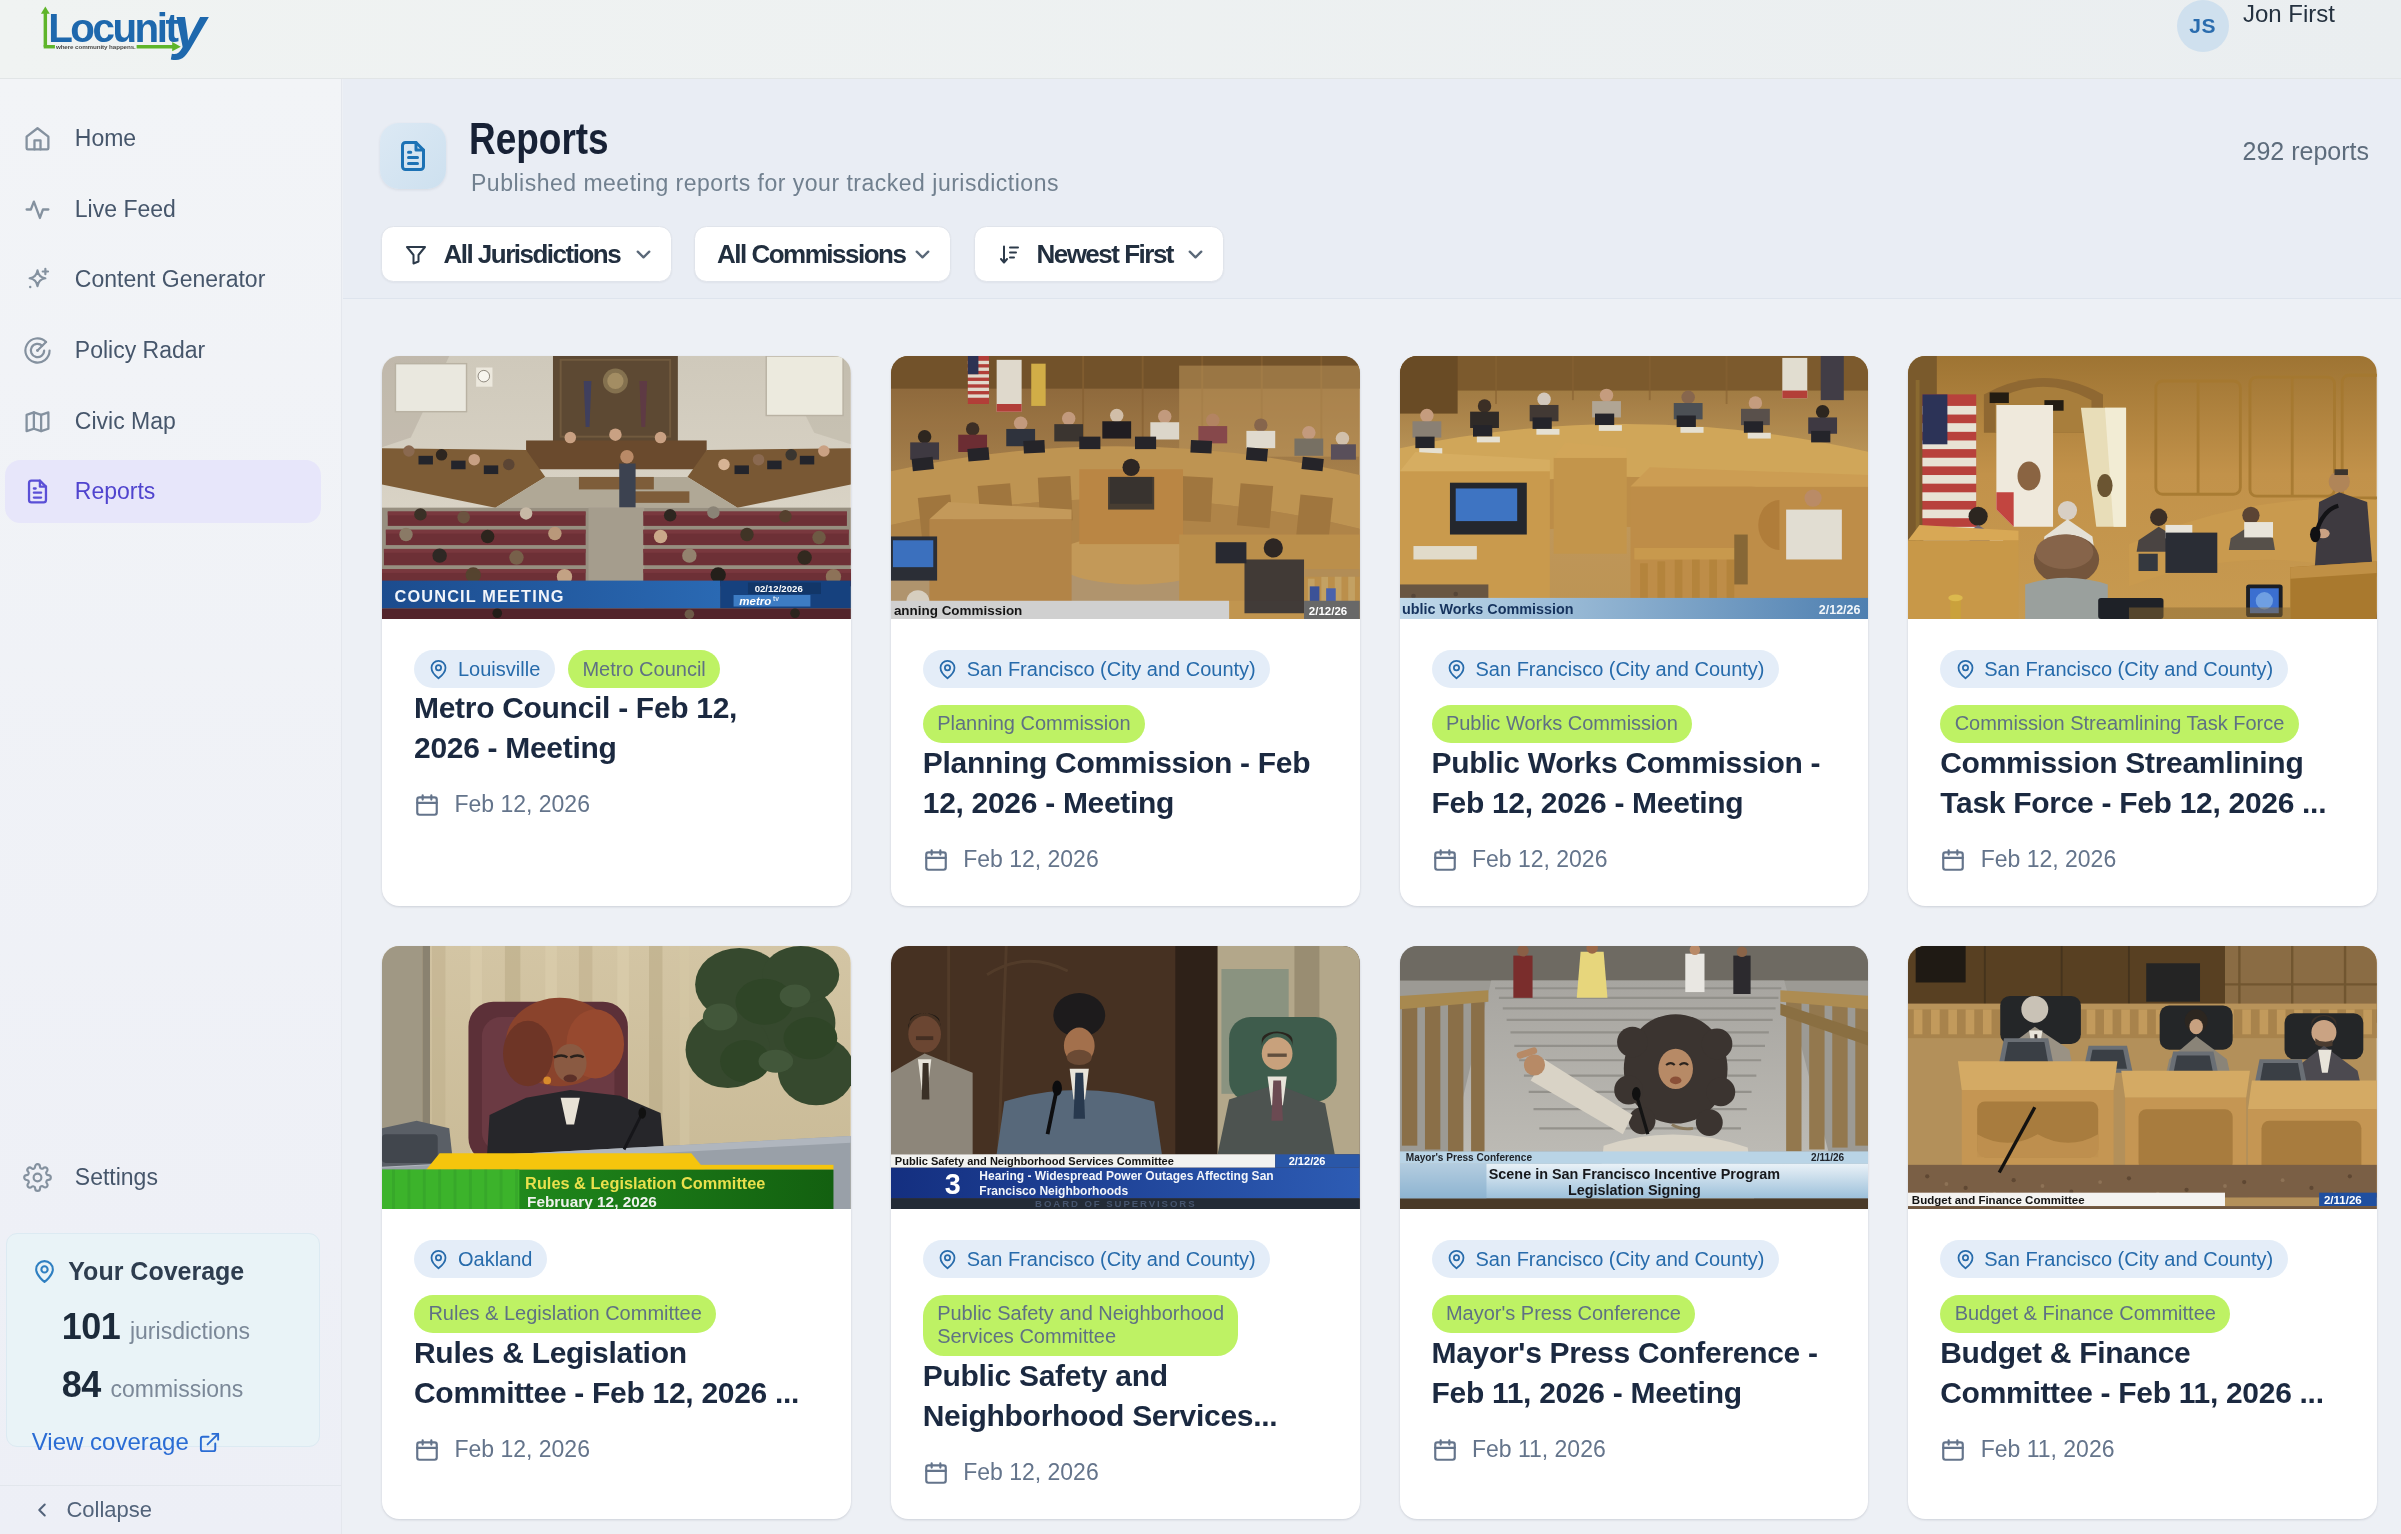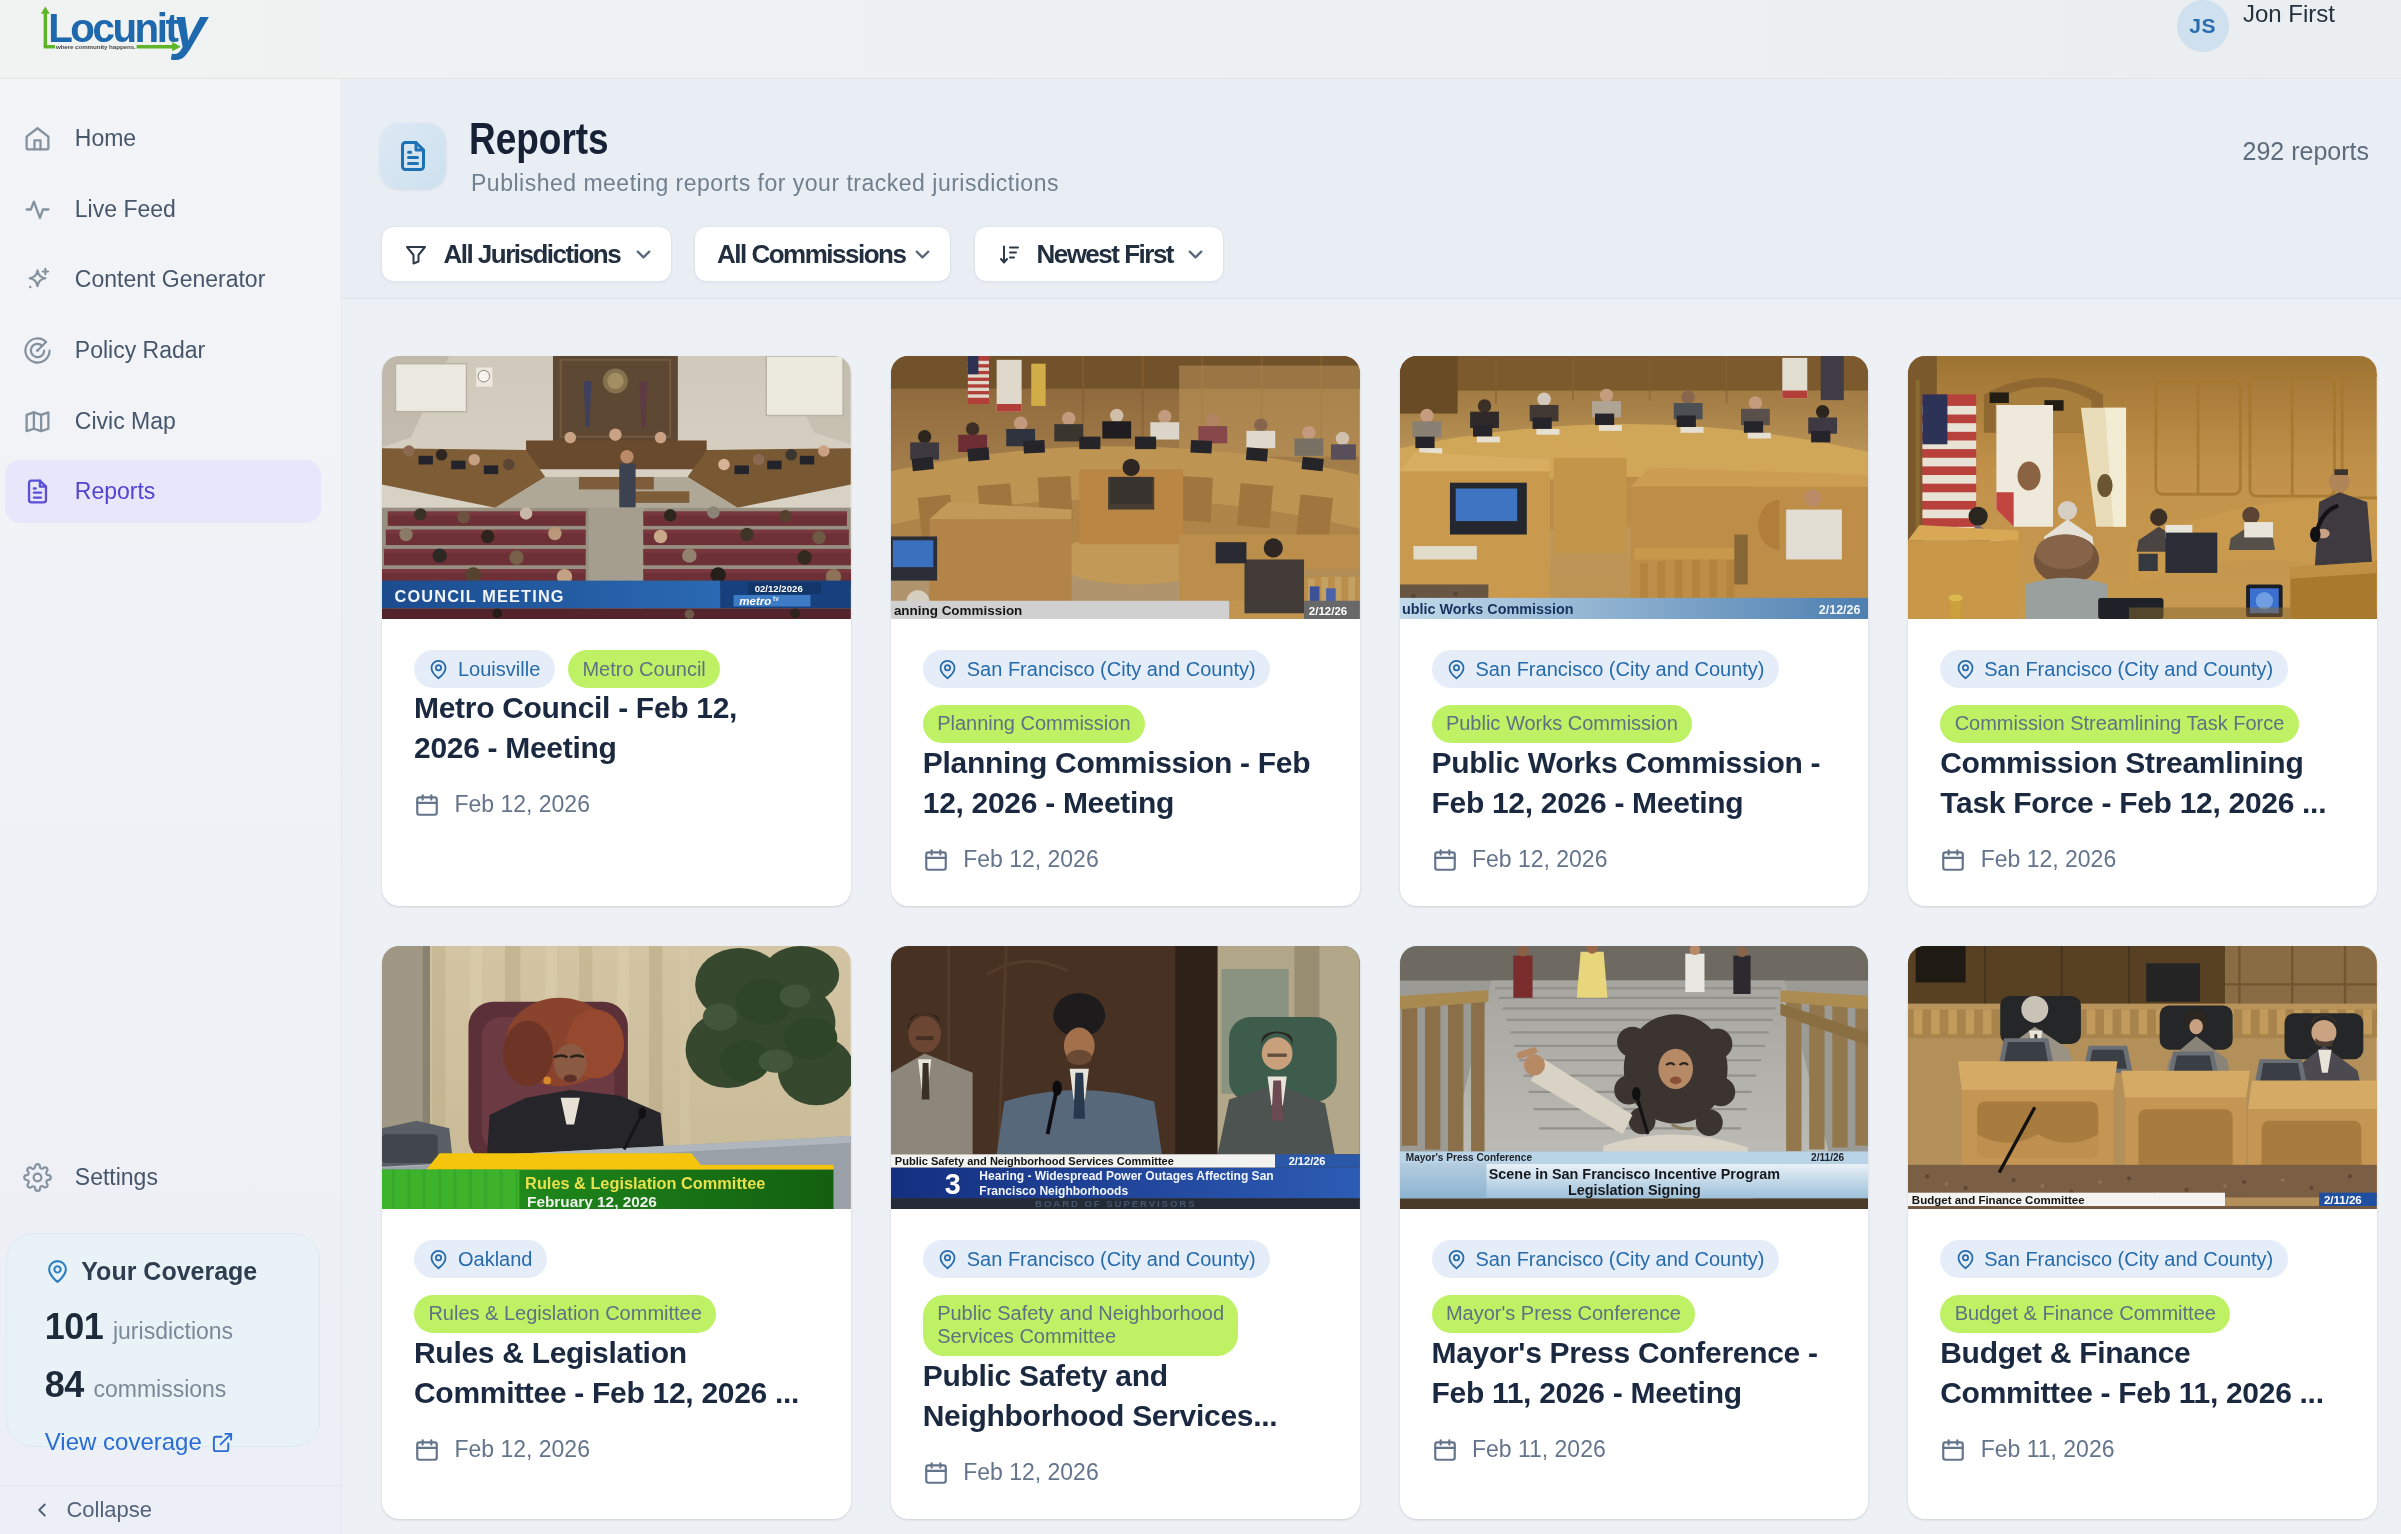--- a/index.html
+++ b/index.html
@@ -10,25 +10,25 @@
 .avatar { width:52px; height:52px; border-radius:50%; background:#cfe0ee; color:#2a6cae; font-size:21px; font-weight:700; display:flex; align-items:center; justify-content:center; letter-spacing:0.5px; }
 .username { font-size:24px; font-weight:500; color:#24313f; }
 
 .sidebar { position:absolute; top:79px; left:0; bottom:0; width:342px; background:linear-gradient(180deg,#f2f4f7,#edeff6); border-right:1px solid #e4e7ed; z-index:30; }
 .nav { padding:28px 20px 0 4.8px; }
 .nav-item { height:63px; border-radius:15.4px; display:flex; align-items:center; padding-left:18px; color:#46566b; font-size:23px; font-weight:500; margin-bottom:7.7px; }
 .nav-item svg { width:29px; height:29px; margin-right:23px; color:#84919f; flex:none; }
 .nav-item.active { background:#e7e6fa; color:#5044ce; }
 .nav-item.active svg { color:#5a4fd6; }
 .settings { position:absolute; top:1067px; left:4.8px; width:317px; }
-.coverage { position:absolute; top:1154px; left:5.8px; width:314px; height:214px; background:#e9f3f7; border:1px solid #dceaf2; border-radius:28px; padding:23px 38px; }
+.coverage { position:absolute; top:1154px; left:5.8px; width:314px; height:214px; background:#e9f3f7; border:1px solid #dceaf2; border-radius:11px; padding:23px 25px; }
 .cov-head { display:flex; align-items:center; gap:11.5px; color:#2e3d4f; font-size:25px; font-weight:700; }
 .cov-head svg { width:25px; height:25px; color:#2f7fc1; }
 .cov-line { margin-top:20px; font-size:23px; color:#7b8898; }
-.cov-line b { font-size:36px; color:#1c2a3a; font-weight:700; margin-right:9.6px; letter-spacing:-0.5px; }
+.cov-line b { font-size:36px; color:#1c2a3a; font-weight:700; margin-right:9.6px; letter-spacing:-0.5px;margin-left:30px; }
 .cov-link { margin-top:22px; font-size:24px; color:#2a6cd4; font-weight:500; display:flex; align-items:center; gap:9.6px; }
 .cov-link svg { width:23px; height:23px; }
 .collapse-zone { position:absolute; bottom:0; left:0; right:0; height:49px; border-top:1px solid #e2e6ec; display:flex; align-items:center; padding-left:31px; color:#52637a; font-size:22px; }
 .collapse-zone svg { width:22px; height:22px; margin-right:13.4px; color:#52637a; }
 
 .main { position:absolute; left:343px; top:79px; right:0; bottom:0; background:#edf0f5; }
 .mainhead { position:absolute; top:0; left:0; right:0; height:220px; background:#e9edf4; border-bottom:1px solid #dee4ed; }
 .iconbox { position:absolute; left:37px; top:44px; width:66px; height:66px; border-radius:19px; background:linear-gradient(135deg,#dcE9f4,#cdE0ef); display:flex; align-items:center; justify-content:center; box-shadow:0 1px 2.9px rgba(40,60,90,.10); }
 .iconbox svg { width:36px; height:36px; color:#1d72b5; }
 .pagetitle { position:absolute; left:126px; top:35px; font-size:44px; font-weight:700; color:#172135; transform:scaleX(.84); transform-origin:left top; white-space:nowrap; }

